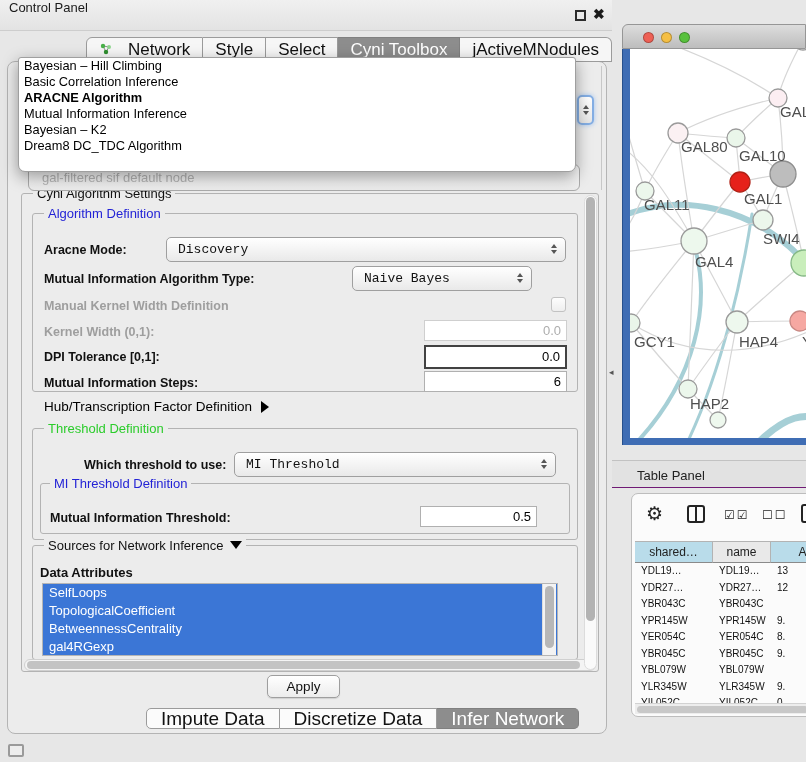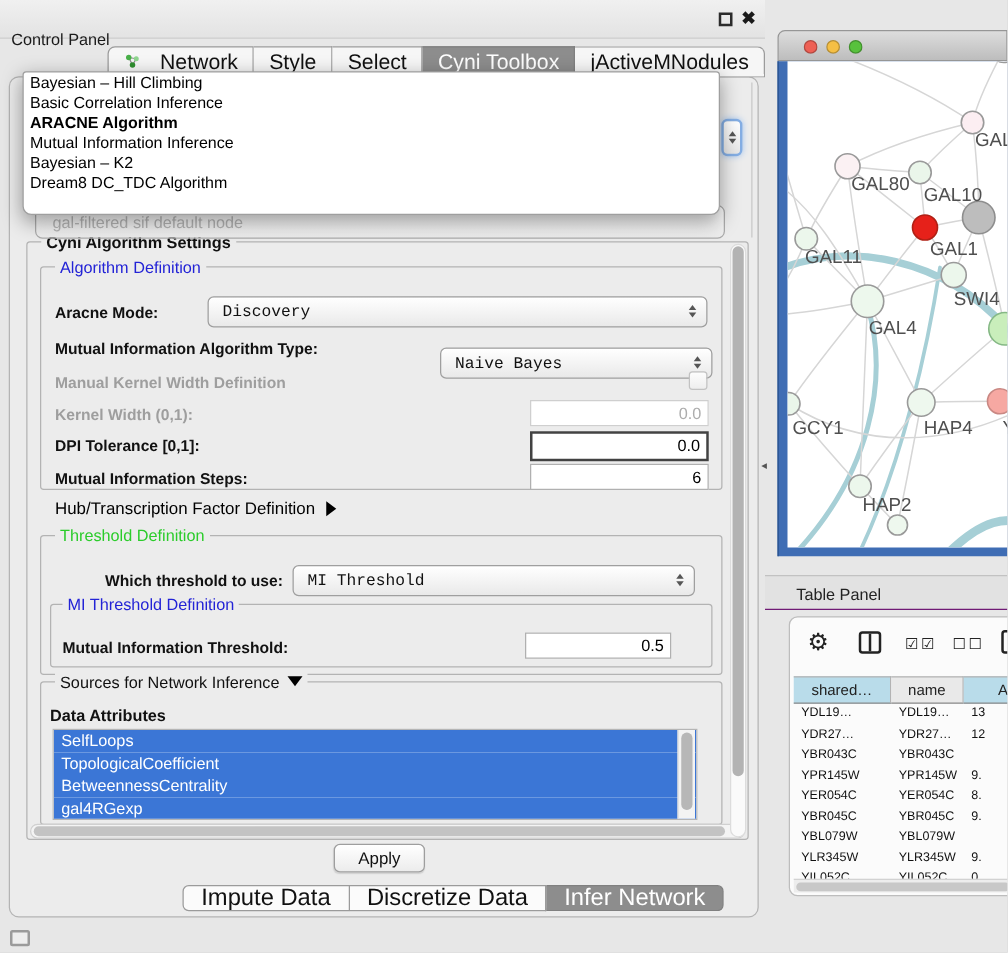--- a/index.html
+++ b/index.html
@@ -3,21 +3,21 @@
 <meta charset="utf-8">
 <style>
   * { margin:0; padding:0; box-sizing:border-box; }
   body { background:#cfcfcf; font-family:"Liberation Sans", sans-serif; }
   #screen { position:relative; width:806px; height:762px; background:#e7e7e7; overflow:hidden;
             font-family:"Liberation Sans", sans-serif; color:#111; }
 
   
   #cp-header { position:absolute; left:0; top:0; width:612px; height:31px;
                background:linear-gradient(#f0f0f0,#e3e3e3); border-bottom:1px solid #cdcdcd; }
-  #cp-title { position:absolute; left:9px; top:24px; font-size:13px; color:#1a1a1a; }
+  #cp-title { position:absolute; left:9px; top:0; font-size:13px; color:#1a1a1a; }
   #cp-float { position:absolute; left:575px; top:10px; width:11px; height:11px; border:2px solid #2b2b2b; background:transparent; }
   #cp-close { position:absolute; left:593px; top:6px; font-size:14px; font-weight:bold; color:#1a1a1a; }
 
   
   #top-tabs { position:absolute; left:86px; top:37px; height:25px; display:flex; z-index:10; }
   .tab { display:flex; align-items:center; gap:16px; padding:0 12px; font-size:17px; height:25px;
          background:#f6f6f6; border:1px solid #9b9b9b; border-left:none; color:#111; cursor:default; }
   .tab:first-child { border-left:1px solid #9b9b9b; border-radius:6px 0 0 0; }
   .tab:last-child { border-radius:0 6px 0 0; }
   .tab.sel { background:#8d8d8d; color:#fff; border-color:#808080; }
@@ -45,21 +45,21 @@
   .popup-item { font-size:12.8px; height:16px; line-height:16px; padding-left:5px; color:#000; white-space:nowrap; }
   .popup-item.bold { font-weight:bold; }
 
   
   .group { position:absolute; border:1px solid #b3b3b3; border-radius:3px; }
   .gtitle { position:absolute; font-size:13px; background:#ececec; padding:0 4px; white-space:nowrap; z-index:2; }
   .flabel { position:absolute; font-size:12.5px; font-weight:bold; color:#111; white-space:nowrap; }
   .flabel.dis { color:#9e9e9e; }
 
   #cyni-group { left:21px; top:193px; width:578px; height:479px; }
-  #cyni-title { left:33px; top:186px; color:#111;font-weight:bold; }
+  #cyni-title { left:33px; top:186px; color:#111; }
 
   #alg-group { left:32px; top:213px; width:546px; height:179px; }
   #alg-title { left:44px; top:206px; color:#2323d6; }
 
   .combo { position:absolute; border:1px solid #9f9f9f; border-radius:5px;
            background:linear-gradient(#ffffff,#e9e9e9); box-shadow:inset 0 1px 0 #fff; height:25px;font-family:Liberation Mono, monospace; }
   .combo .ct { position:absolute; left:11px; top:0; line-height:24px; font-size:13px; color:#111; white-space:nowrap; }
   .combo .arrows { position:absolute; right:8px; top:6px; display:flex; flex-direction:column; gap:2px; }
 
   .tf { position:absolute; background:#fff; border:1px solid #b0b0b0; font-size:13px;
@@ -204,21 +204,21 @@
   <span class="flabel" style="left:44px; top:243px;">Aracne Mode:</span>
   <div class="combo" style="left:166px; top:237px; width:400px;">
     <span class="ct">Discovery</span>
     <span class="arrows">
         <span class="tri-up"></span>
         <span class="tri-down"></span>
       </span>
   </div>
 
   <span class="flabel" style="left:44px; top:272px;">Mutual Information Algorithm Type:</span>
-  <div class="combo" style="left:352px; top:266px; width:218px;margin-top:12px;">
+  <div class="combo" style="left:352px; top:266px; width:180px;">
     <span class="ct">Naive Bayes</span>
     <span class="arrows">
         <span class="tri-up"></span>
         <span class="tri-down"></span>
       </span>
   </div>
 
   <span class="flabel dis" style="left:44px; top:299px;">Manual Kernel Width Definition</span>
   <span class="cb" style="left:551px; top:297px;"></span>
 

